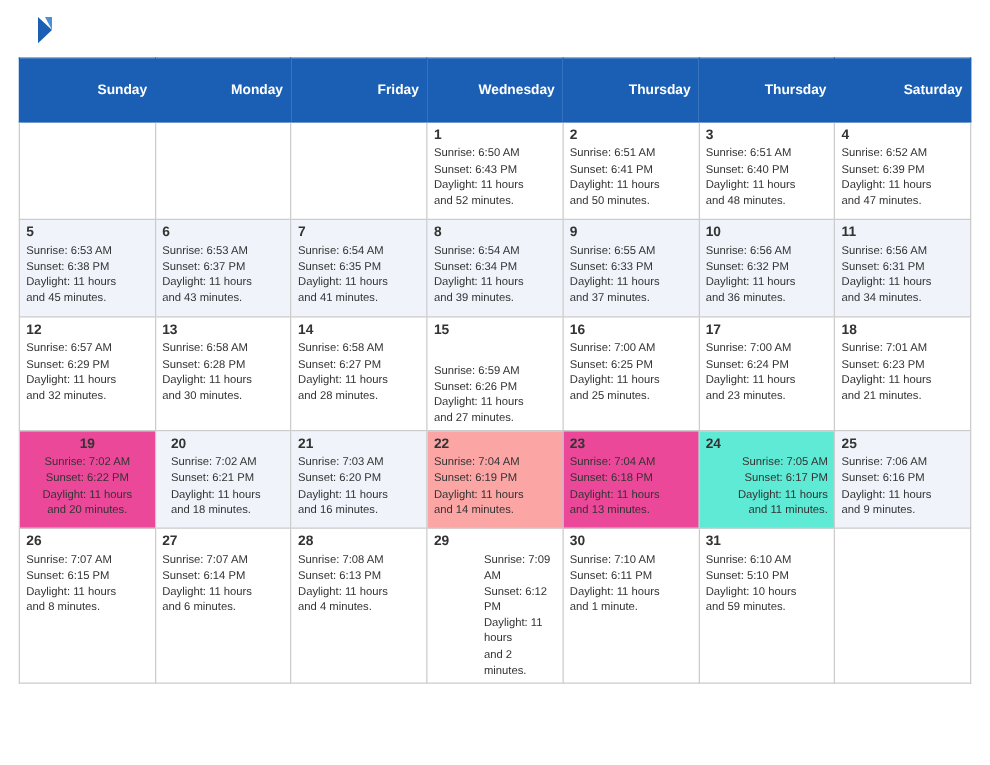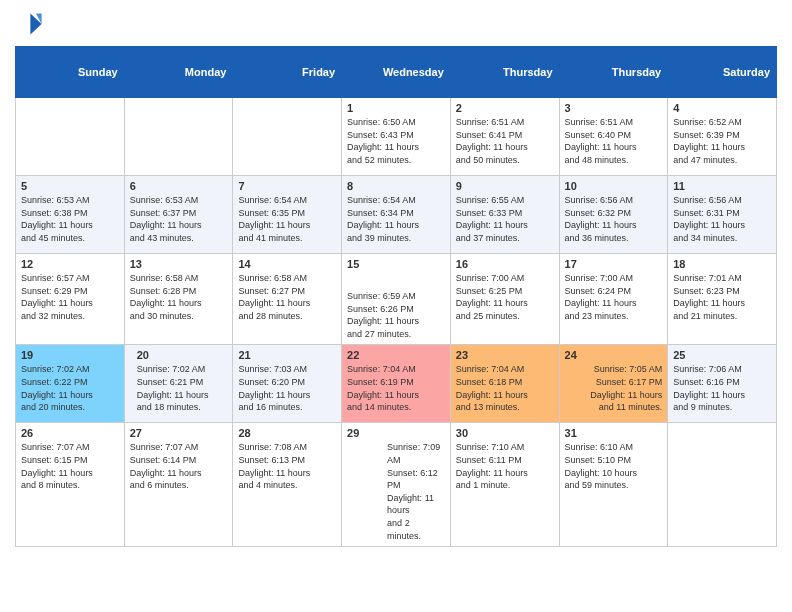--- a/index.html
+++ b/index.html
@@ -253,21 +253,21 @@
           </td>
           <td>
             <div class="day-num">18</div>
             <div class="day-info" style="white-space: pre-line;">Sunrise: 7:01 AM
 Sunset: 6:23 PM
 Daylight: 11 hours
 and 21 minutes.</div>
           </td>
         </tr>
         <tr>
-          <td style="background: #7dd3fc;">
+          <td style="background: #ec4899; text-align: center;">
             <div class="day-num">19</div>
             <div class="day-info" style="white-space: pre-line;">Sunrise: 7:02 AM
 Sunset: 6:22 PM
 Daylight: 11 hours
 and 20 minutes.</div>
           </td>
           <td style="background: rgb(240, 244, 250); padding-left: 12px;">
             <div class="day-num">20</div>
             <div class="day-info" style="white-space: pre-line;">Sunrise: 7:02 AM
 Sunset: 6:21 PM
@@ -281,28 +281,28 @@
 Daylight: 11 hours
 and 16 minutes.</div>
           </td>
           <td style="background: #fca5a5;">
             <div class="day-num">22</div>
             <div class="day-info" style="white-space: pre-line;">Sunrise: 7:04 AM
 Sunset: 6:19 PM
 Daylight: 11 hours
 and 14 minutes.</div>
           </td>
-          <td style="background: #fdba74;">
+          <td style="background: #ec4899;">
             <div class="day-num">23</div>
             <div class="day-info" style="white-space: pre-line;">Sunrise: 7:04 AM
 Sunset: 6:18 PM
 Daylight: 11 hours
 and 13 minutes.</div>
           </td>
-          <td style="background: #fdba74; margin-left: 24px;">
+          <td style="background: #5eead4; margin-left: 24px;">
             <div class="day-num">24</div>
             <div class="day-info" style="white-space: pre-line; text-align: right;">Sunrise: 7:05 AM
 Sunset: 6:17 PM
 Daylight: 11 hours
 and 11 minutes.</div>
           </td>
           <td style="background: rgb(240, 244, 250);">
             <div class="day-num">25</div>
             <div class="day-info" style="white-space: pre-line;">Sunrise: 7:06 AM
 Sunset: 6:16 PM

